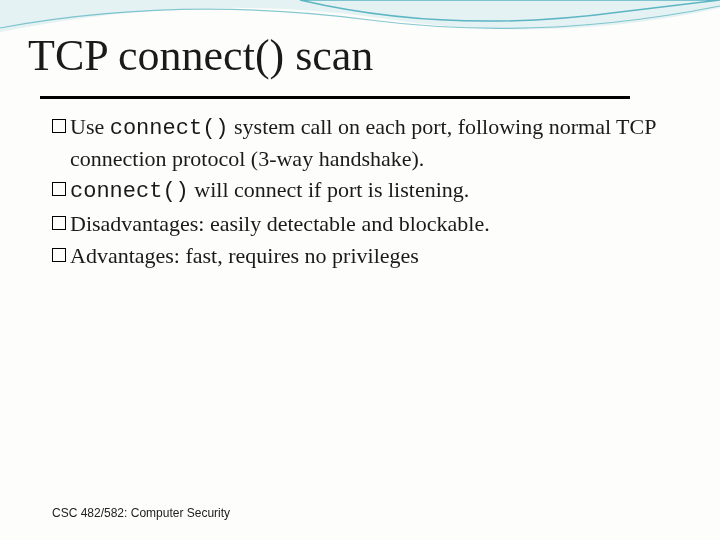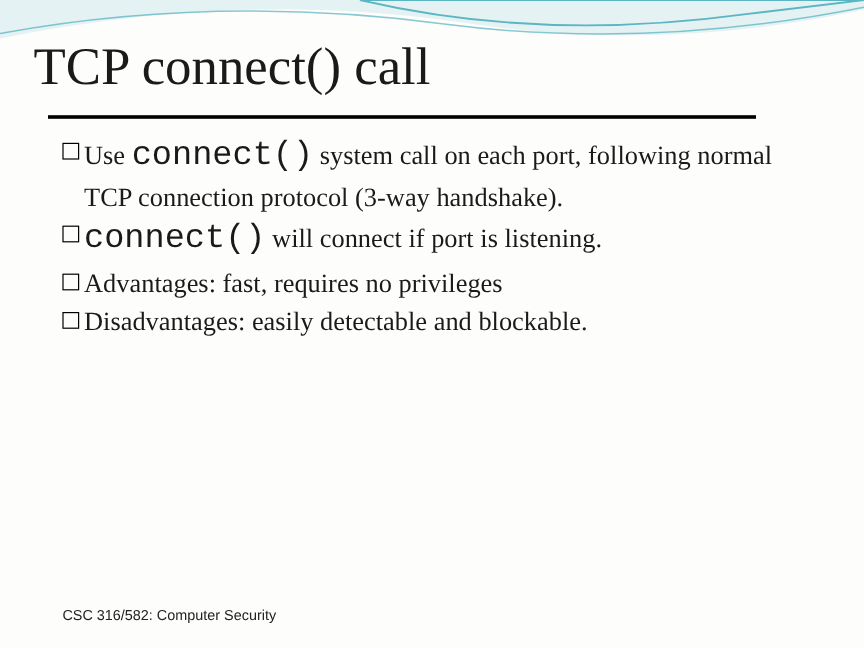--- a/index.html
+++ b/index.html
@@ -60,56 +60,56 @@
     border: 1.5px solid #000;
     margin-right: 4px;
     margin-top: 7px;
     flex-shrink: 0;
   }
   .bullet-text {
     flex: 1;
   }
   .mono {
     font-family: 'Courier New', monospace;
-    font-size: 28px;
+    font-size: 22px;
   }
   .footer {
     position: absolute;
     bottom: 20px;
     left: 52px;
     font-size: 12px;
     font-family: Arial, sans-serif;
     color: #222;
     z-index: 2;
   }
 </style>
 </head>
 <body>
 
 <svg class="wave-decoration" viewBox="0 0 720 60" preserveAspectRatio="none">
   <path d="M 0 0 L 720 0 L 720 8 Q 550 45 380 18 Q 200 -8 0 32 Z" fill="#d9ecf0" opacity="0.7"></path>
   <path d="M 300 0 Q 450 35 620 12 Q 680 5 720 0 L 300 0 Z" fill="none" stroke="#3aa5b5" stroke-width="1.5" opacity="0.8"></path>
   <path d="M 0 28 Q 180 -5 370 20 Q 540 42 720 6" fill="none" stroke="#3aa5b5" stroke-width="1.2" opacity="0.6"></path>
 </svg>
 
-<h1 class="title">TCP connect() call</h1>
+<h1 class="title">TCP connect() scan</h1>
 <div class="title-underline"></div>
 
 <div class="content">
   <div class="bullet-item">
     <span class="bullet-box"></span>
     <span class="bullet-text"><span>Use </span><span class="mono">connect()</span><span> system call on each port, following normal TCP connection protocol (3-way handshake).</span></span>
   </div>
   <div class="bullet-item">
     <span class="bullet-box"></span>
     <span class="bullet-text"><span class="mono">connect()</span><span> will connect if port is listening.</span></span>
   </div>
   <div class="bullet-item">
     <span class="bullet-box"></span>
-    <span class="bullet-text"><span>Advantages: fast, requires no privileges</span></span>
+    <span class="bullet-text"><span>Disadvantages: easily detectable and blockable.</span></span>
   </div>
   <div class="bullet-item">
     <span class="bullet-box"></span>
-    <span class="bullet-text"><span>Disadvantages: easily detectable and blockable.</span></span>
+    <span class="bullet-text"><span>Advantages: fast, requires no privileges</span></span>
   </div>
 </div>
 
-<div class="footer">CSC 316/582: Computer Security</div>
+<div class="footer">CSC 482/582: Computer Security</div>
 
 </body></html>

